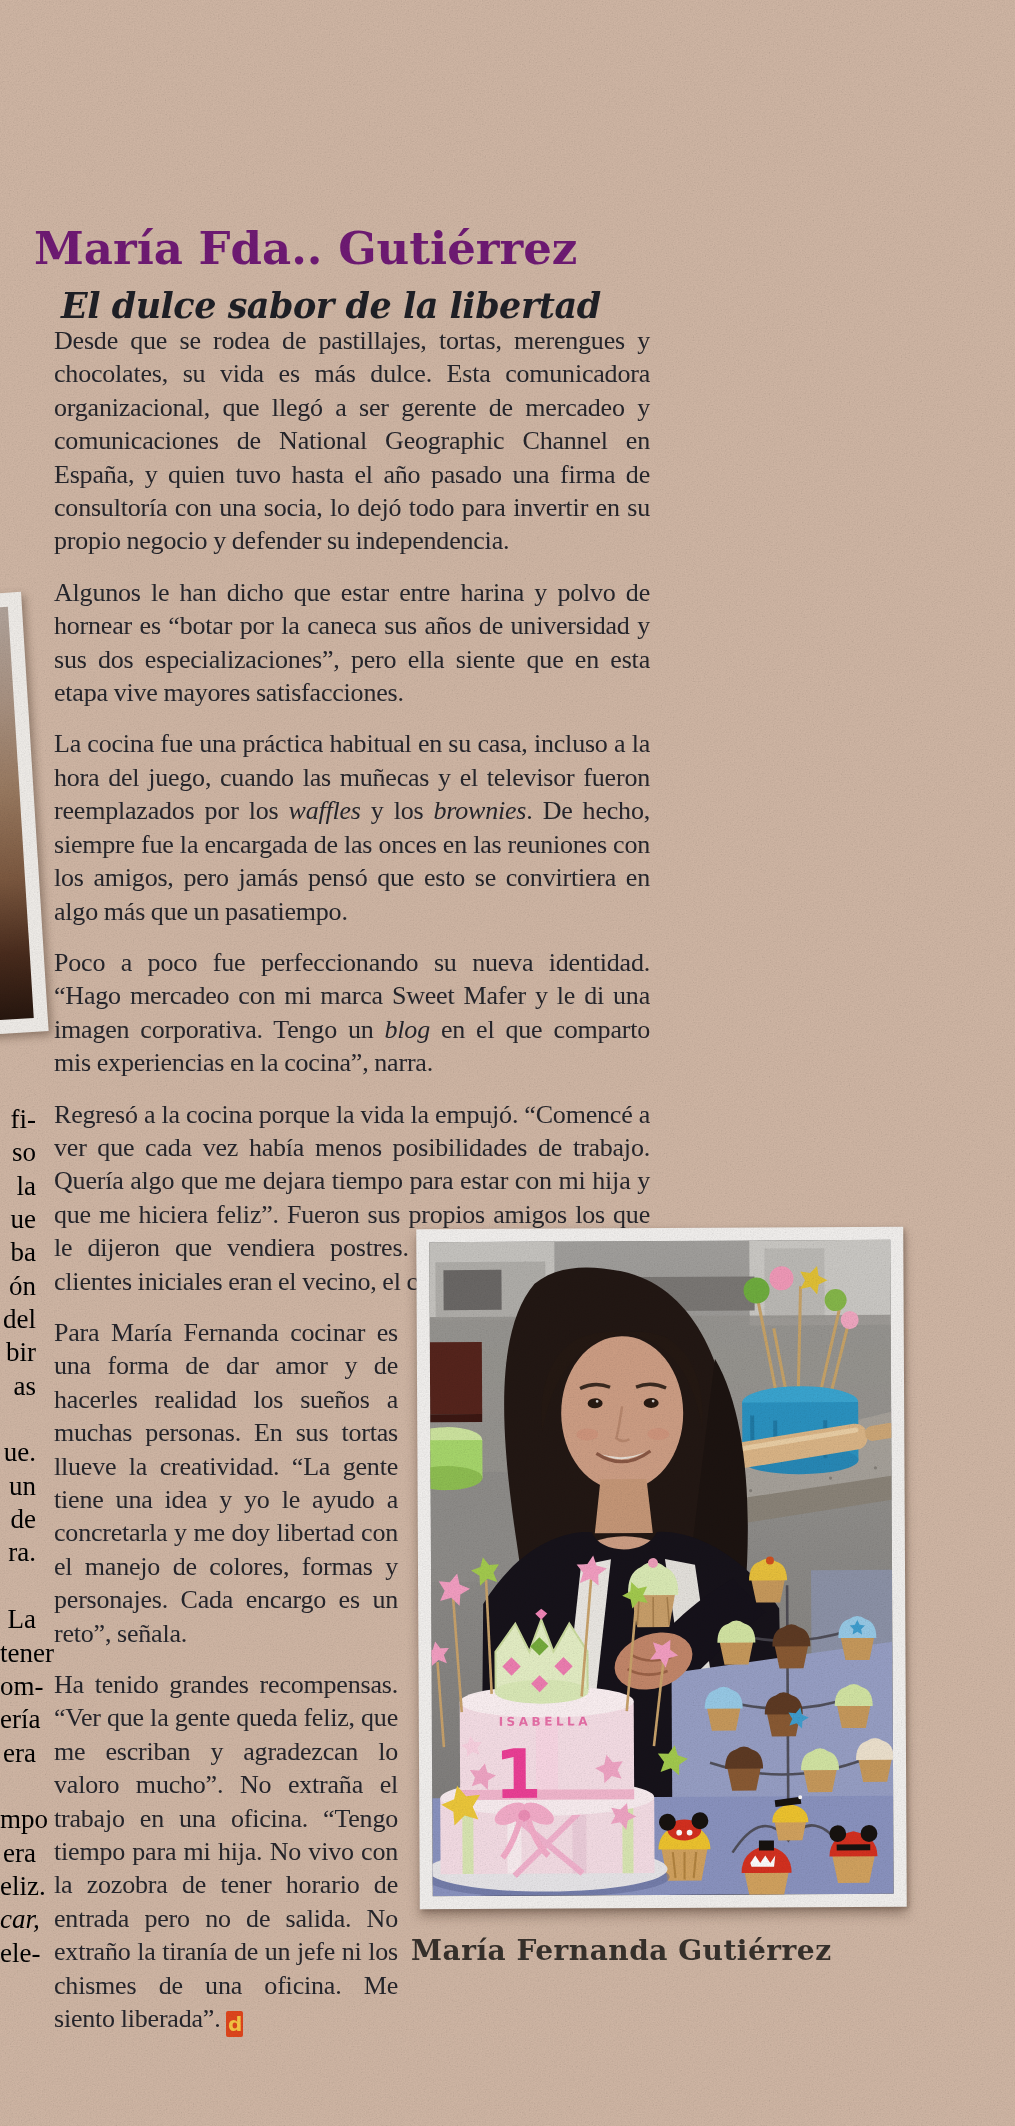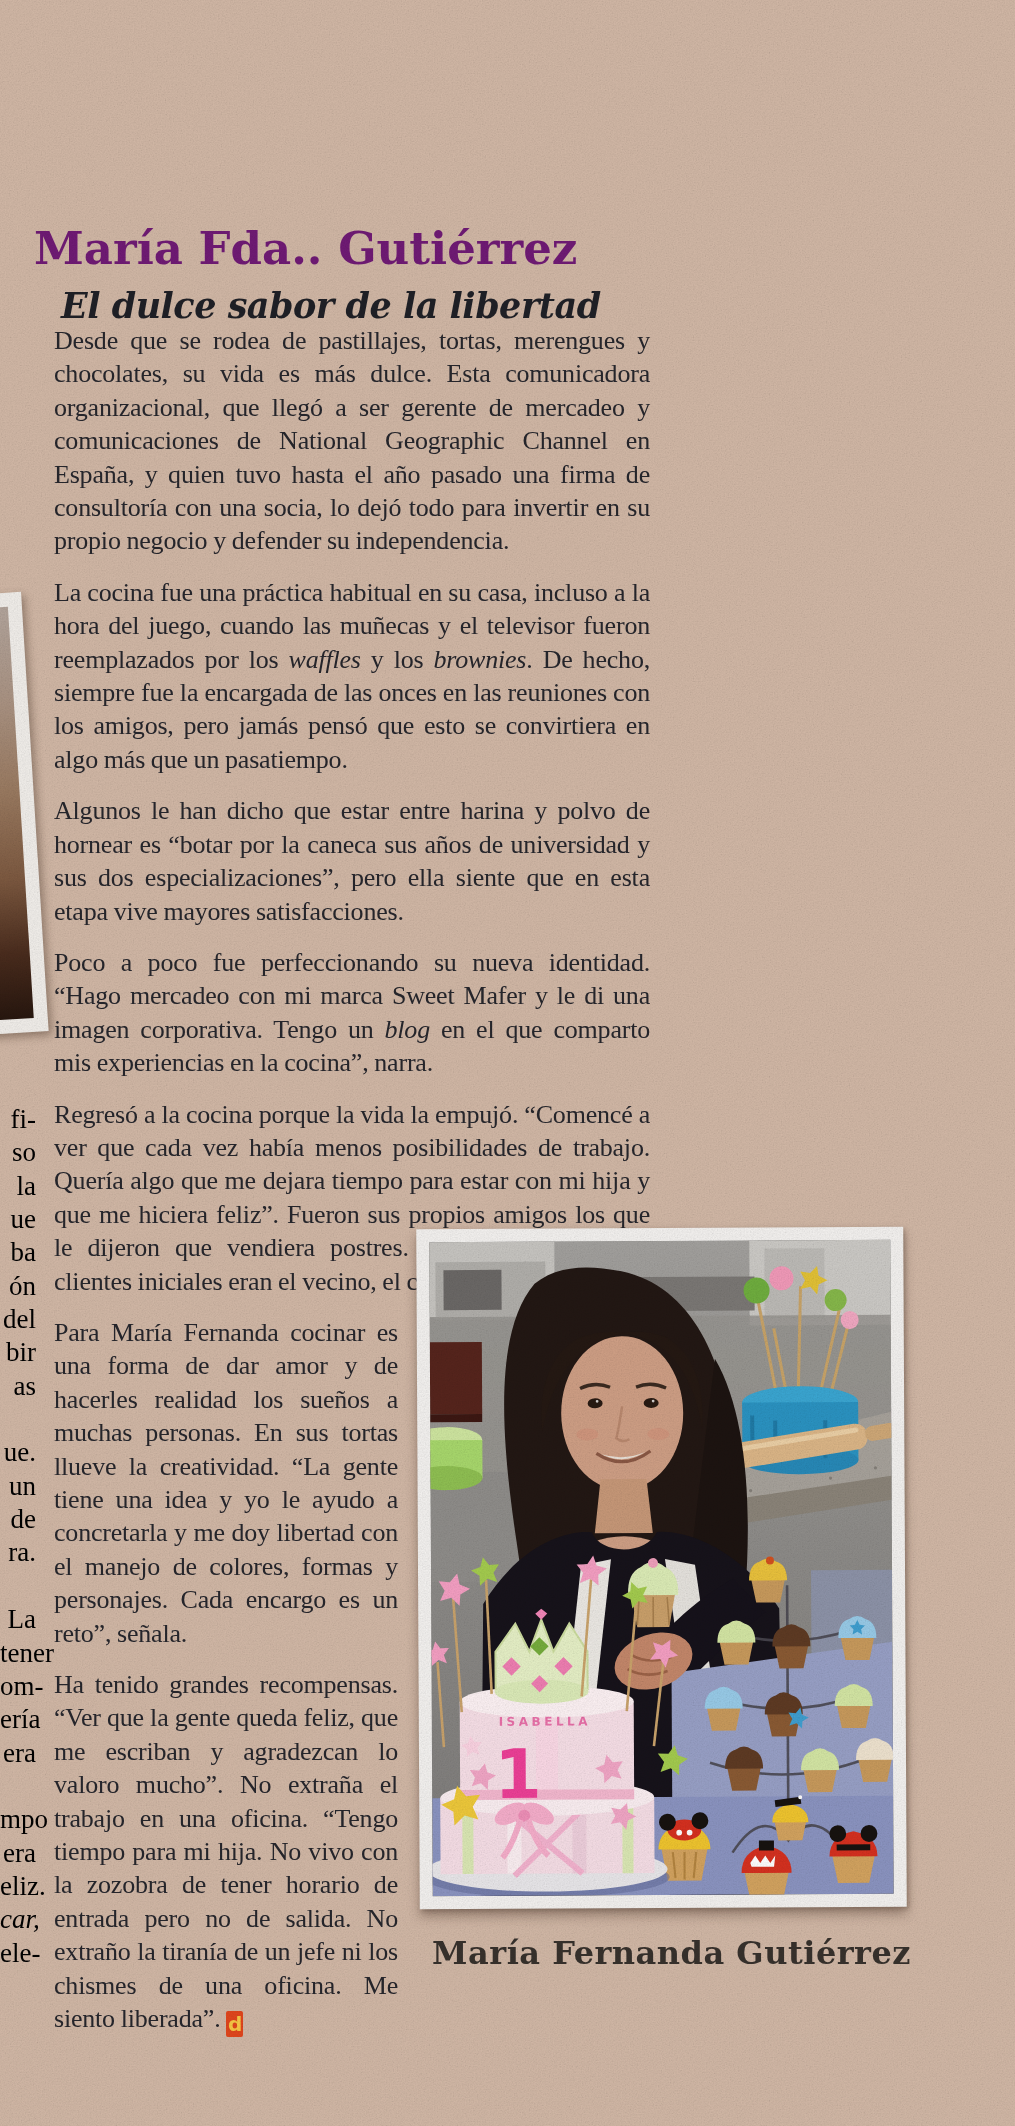--- a/index.html
+++ b/index.html
@@ -72,22 +72,22 @@
 
   .photo-frame{
     position:absolute;left:418px;top:1228px;width:461px;height:654px;z-index:20;
     background:#f4f2f0;padding:13px;transform:rotate(-0.3deg);
     box-shadow:0 7px 12px rgba(60,40,28,.38), 2px 2px 4px rgba(60,40,28,.25);
   }
   .photo-frame svg{display:block;background:#8e8c89;}
 
   .caption{
     position:absolute;left:411px;top:1934px;width:500px;z-index:10;
-    font-family:"DejaVu Serif",serif;font-weight:bold;font-size:32px;color:#37312c;
-    text-align:right;letter-spacing:0.5px;
+    font-family:"DejaVu Serif",serif;font-weight:bold;font-size:28px;color:#37312c;
+    text-align:left;letter-spacing:0.5px;
   }
 </style>
 </head>
 <body>
 
 <div class="page">
 
   <div class="side-photo">
     <div class="inner"></div>
   </div>
@@ -119,22 +119,22 @@
     <span class="frag">eliz.</span>
     <span class="frag italic">car,</span>
     <span class="frag">ele-</span>
   </div>
 
   <h1 class="title">María Fda.. Gutiérrez</h1>
   <h2 class="subtitle">El dulce sabor de la libertad</h2>
 
   <div class="article-body">
     <p><span>Desde que se rodea de pastillajes, tortas, merengues y chocolates, su vida es más dulce. Esta comunicadora organizacional, que llegó a ser gerente de mercadeo y comunicaciones de National Geographic Channel en España, y quien tuvo hasta el año pasado una firma de consultoría con una socia, lo dejó todo para invertir en su propio negocio y defender su independencia.</span></p>
+    <p><span>Algunos le han dicho que estar entre harina y polvo de hornear es “botar por la caneca sus años de universidad y sus dos especializaciones”, pero ella siente que en esta etapa vive mayores satisfacciones.</span></p>
     <p><span>La cocina fue una práctica habitual en su casa, incluso a la hora del juego, cuando las muñecas y el televisor fueron reemplazados por los </span><em>waffles</em><span> y los </span><em>brownies</em><span>. De hecho, siempre fue la encargada de las onces en las reuniones con los amigos, pero jamás pensó que esto se convirtiera en algo más que un pasatiempo.</span></p>
-    <p><span>Algunos le han dicho que estar entre harina y polvo de hornear es “botar por la caneca sus años de universidad y sus dos especializaciones”, pero ella siente que en esta etapa vive mayores satisfacciones.</span></p>
     <p><span>Poco a poco fue perfeccionando su nueva identidad. “Hago mercadeo con mi marca Sweet Mafer y le di una imagen corporativa. Tengo un </span><em>blog</em><span> en el que comparto mis experiencias en la cocina”, narra.</span></p>
     <p><span>Regresó a la cocina porque la vida la empujó. “Comencé a ver que cada vez había menos posibilidades de trabajo. Quería algo que me dejara tiempo para estar con mi hija y que me hiciera feliz”. Fueron sus propios amigos los que le dijeron que vendiera postres. Y así comenzó. Sus clientes iniciales eran el vecino, el colega, la prima.</span></p>
     <div class="photo-push"></div>
     <p><span>Para María Fernanda cocinar es una forma de dar amor y de hacerles realidad los sueños a muchas personas. En sus tortas llueve la creatividad. “La gente tiene una idea y yo le ayudo a concretarla y me doy libertad con el manejo de colores, formas y personajes. Cada encargo es un reto”, señala.</span></p>
     <p><span><span>Ha tenido grandes recompensas. “Ver que la gente queda feliz, que me escriban y agradezcan lo valoro mucho”. No extraña el trabajo en una oficina. “Tengo tiempo para mi hija. No vivo con la zozobra de tener horario de entrada pero no de salida. No extraño la tiranía de un jefe ni los chismes de una oficina. Me siento liberada”.</span></span><span class="endmark">d</span></p>
   </div>
 
   <div class="photo-frame">
     <svg width="461" height="654" viewBox="0 0 461 654" xmlns="http://www.w3.org/2000/svg">
       <defs>

